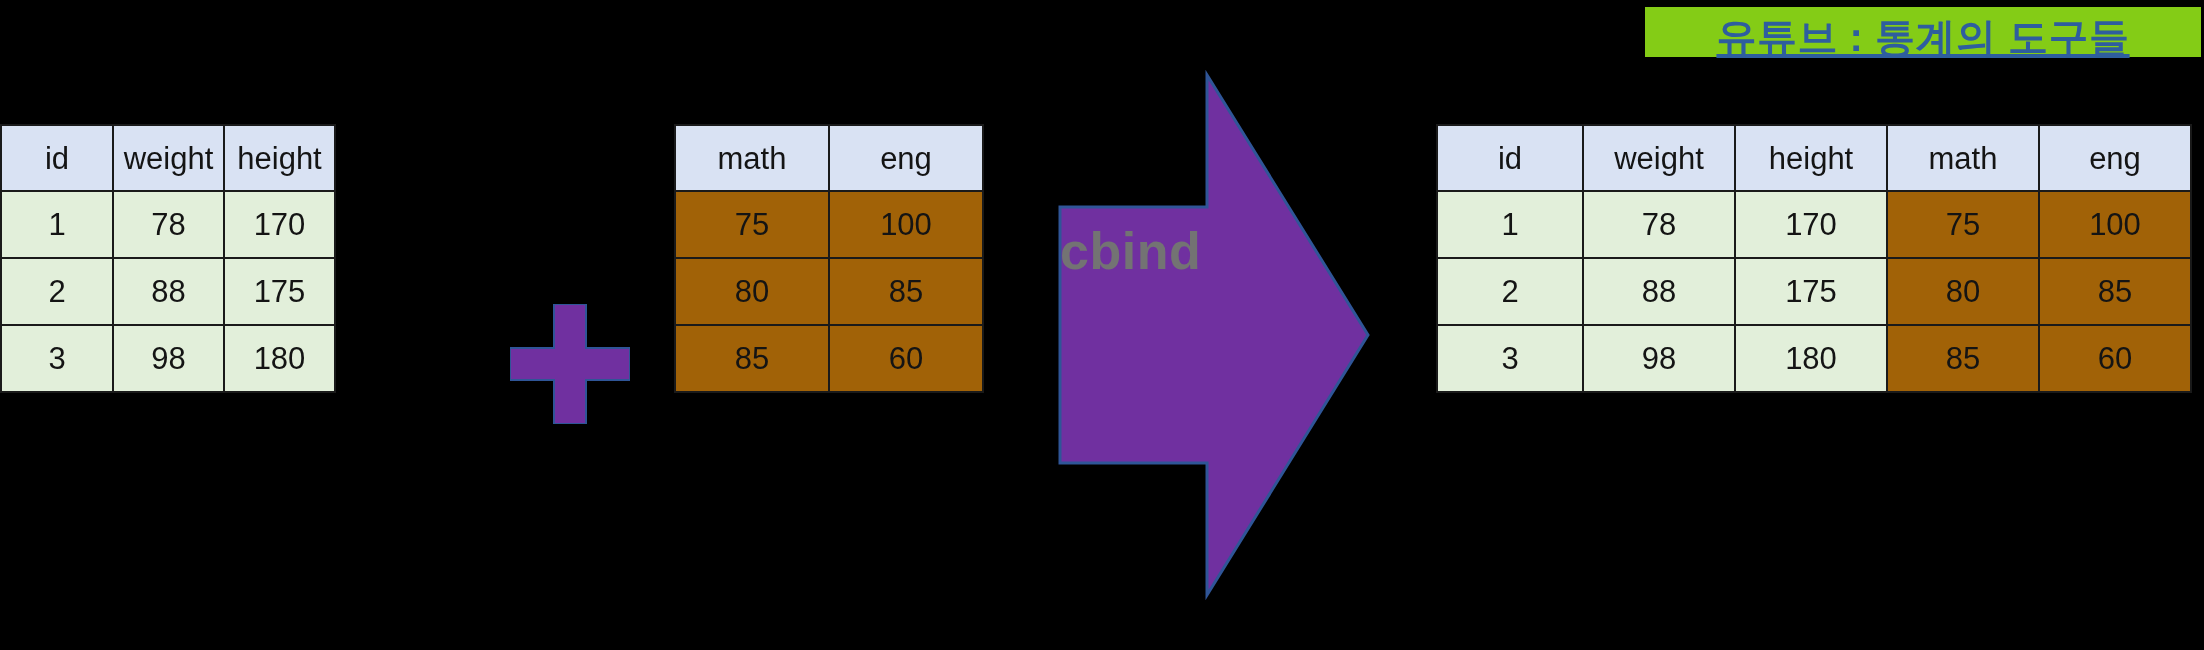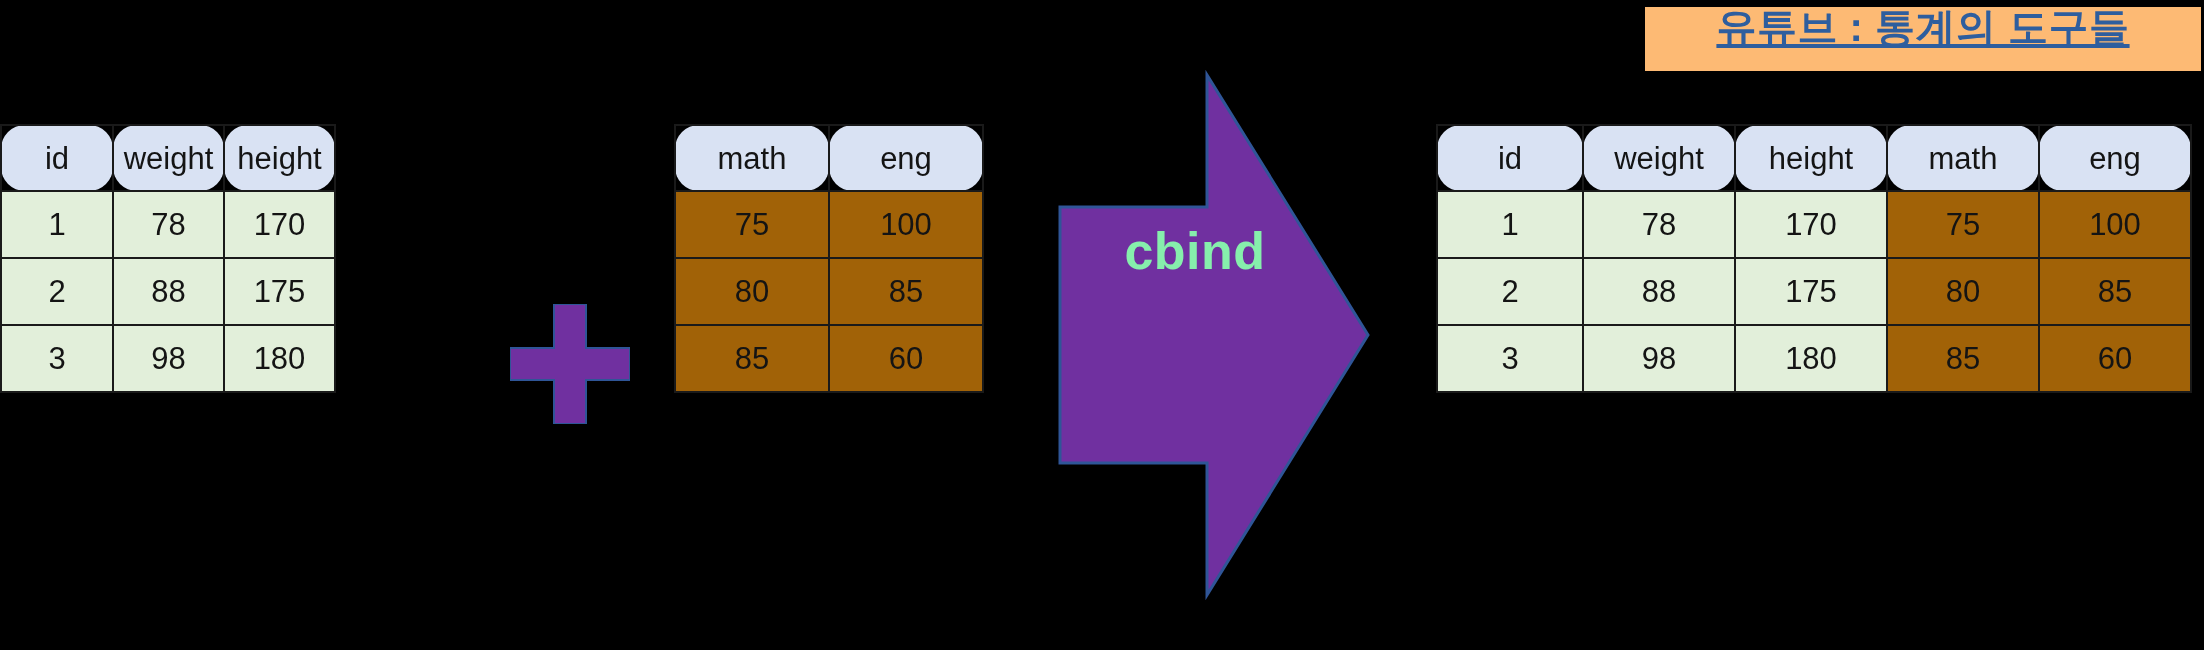--- a/index.html
+++ b/index.html
@@ -15,24 +15,24 @@
     position: relative;
     font-family: "Liberation Sans", "DejaVu Sans", sans-serif;
   }
 
   
   .title-banner {
     position: absolute;
     left: 1645px;
     top: 7px;
     width: 556px;
-    height: 64px;
-    background: #fdba74;
+    height: 50px;
+    background: #84cc16;
     display: flex;
-    align-items: flex-start;
+    align-items: flex-end;
     justify-content: center;
   }
   .title-text {
     font-size: 40px;
     font-weight: bold;
     color: #2E5E9E;
     text-decoration: underline;
     text-decoration-thickness: 4px;
     text-underline-offset: 3px;
     letter-spacing: 0.5px;
@@ -53,21 +53,20 @@
     vertical-align: middle;
     font-weight: normal;
     color: #141414;
     font-size: 31px;
     line-height: 1;
     padding: 0;
   }
   .dtable thead th {
     height: 66px;
     background: #D9E2F3;
-    border-radius: 24px;
   }
   .dtable tbody td {
     height: 67px;
   }
   .c-green { background: #E2EFDA; }
   .c-peach { background: #a16207; }
 
   
   #table-left {
     left: 0px;
@@ -115,24 +114,24 @@
     top: 70px;
     width: 320px;
     height: 530px;
   }
   .cbind-arrow svg { display: block; }
   .cbind-label {
     position: absolute;
     left: 1060px;
     top: 225px;
     width: 270px;
-    text-align: center;
+    text-align: left;
     font-size: 52px;
     font-weight: bold;
-    color: #86efac;
+    color: #737373;
     line-height: 1;
     letter-spacing: 0.5px;
   }
 </style>
 </head>
 <body>
 
 <div class="title-banner">
   <span class="title-text">유튜브 : 통계의 도구들</span>
 </div>

